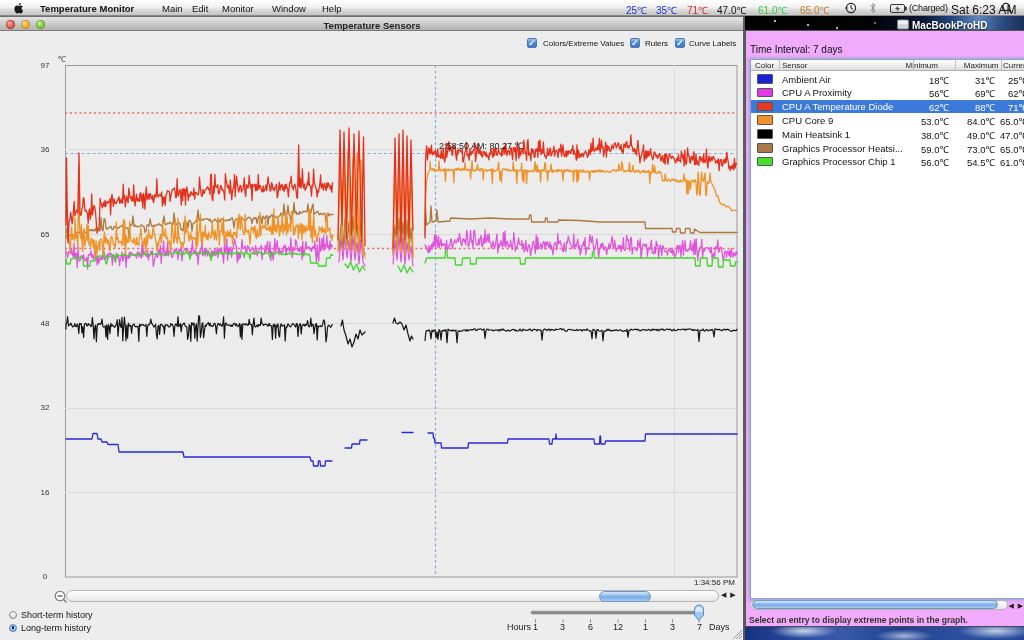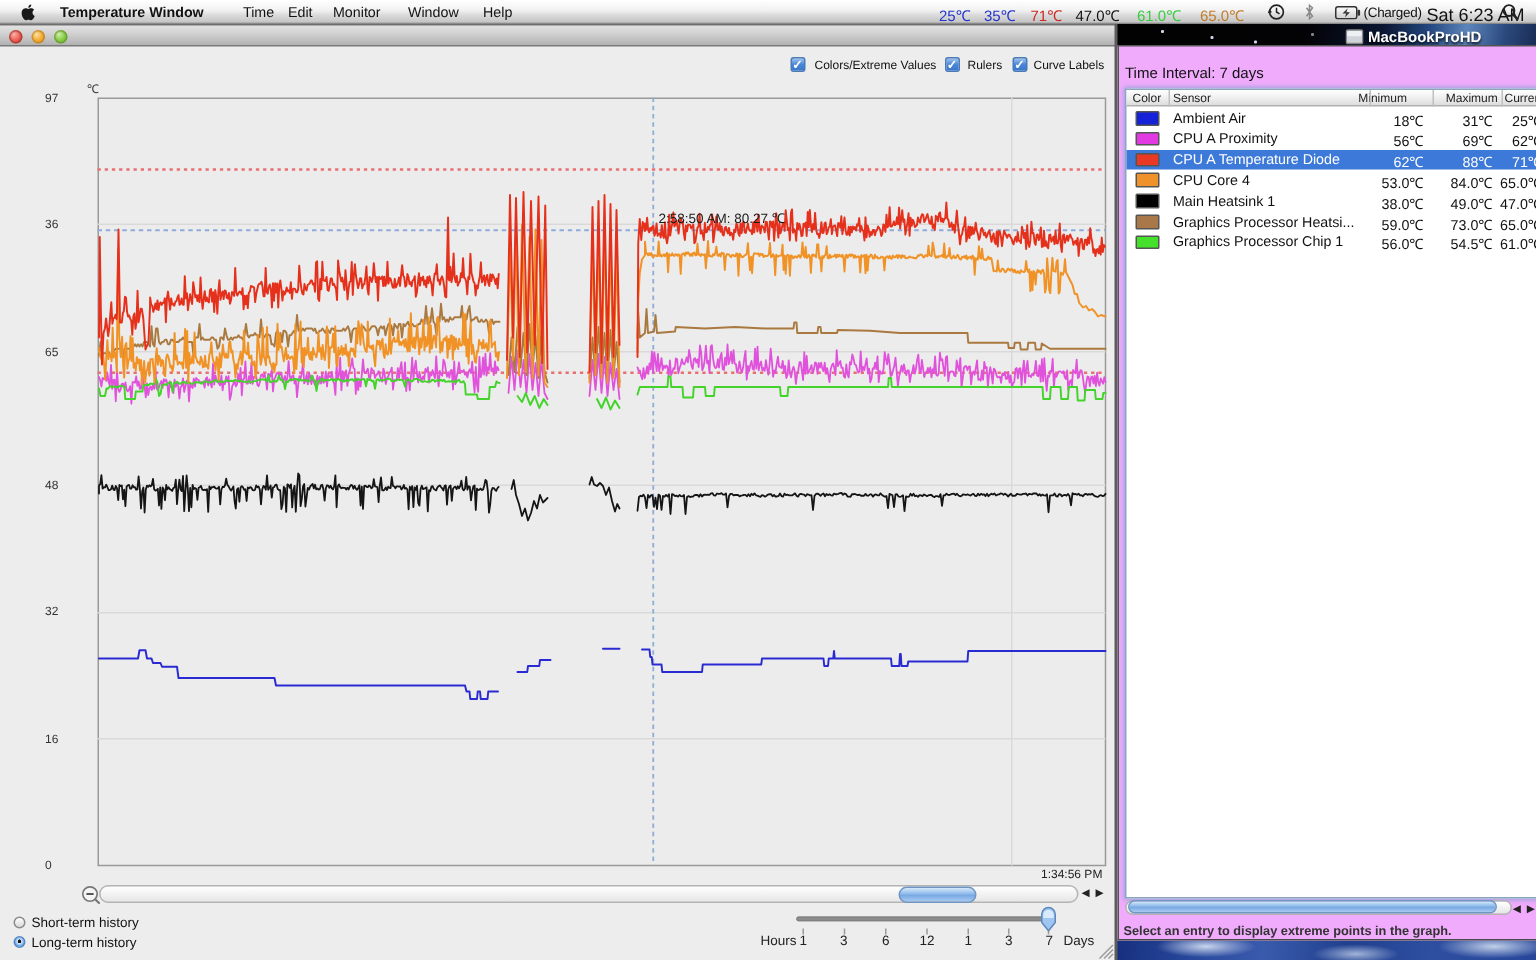--- a/index.html
+++ b/index.html
@@ -31,21 +31,21 @@
 #title-text { position:absolute; top:3px; left:0; width:744px; text-align:center;
   font-size:9.5px; font-weight:bold; color:#222; }
 #chartwin { left:0; top:32px; width:744px; height:608px; background:#ededed; }
 #chartwin-border { left:743px; top:16px; width:2px; height:624px; background:#5c5c5c; z-index:6; }
 
 .cklabel { position:absolute; font-size:8px; color:#111; top:39px; }
 .ckbox { position:absolute; top:38px; width:9.5px; height:9.5px; border-radius:2px;
   background:linear-gradient(#9ec3ec,#4a86d8 50%,#3a76cc); border:1px solid #4a7ab8;
   color:#fff; font-size:8.5px; font-weight:bold; line-height:9px; text-align:center; }
 
-.ylab { position:absolute; width:30px; text-align:left; font-size:8px; color:#333; }
+.ylab { position:absolute; width:30px; text-align:center; font-size:8px; color:#333; }
 
 #timelab { position:absolute; left:694px; top:578px; font-size:8px; color:#222; }
 
 
 .sb-track { position:absolute; background:linear-gradient(#ffffff,#f0f0f0 60%,#e6e6e6);
   border:1px solid #b4b4b4; border-radius:6px; }
 .sb-thumb { position:absolute; border-radius:5.5px;
   background:linear-gradient(#d5e8fa,#8db9ea 45%,#79a9e4 55%,#a9cbf0);
   border:1px solid #7096c4; }
 .sb-arrows { position:absolute; font-size:7px; color:#222; letter-spacing:1px; }
@@ -82,22 +82,22 @@
 .star { position:absolute; width:1.5px; height:1.5px; background:#cfd8ea; border-radius:50%; }
 </style>
 </head>
 <body>
 
 <div id="menubar" class="abs">
   <svg class="mi" style="left:14px;top:2.5px" width="11" height="12" viewBox="0 0 11 12">
     <path fill="#1a1a1a" d="M8.4 6.5c0-1.6 1.3-2.3 1.35-2.35-.74-1.08-1.88-1.23-2.28-1.25-.97-.1-1.9.57-2.38.57-.5 0-1.26-.56-2.07-.54-1.06.02-2.05.62-2.6 1.57-1.1 1.92-.28 4.77.8 6.33.53.76 1.16 1.62 1.98 1.59.8-.03 1.1-.51 2.06-.51.96 0 1.23.51 2.07.5.86-.02 1.4-.78 1.92-1.55.6-.88.86-1.74.87-1.78-.02-.01-1.67-.64-1.72-2.58z" transform="scale(0.85) translate(0.6,0)"></path>
     <path fill="#1a1a1a" d="M6.9 1.7C7.3 1.2 7.58.5 7.5-.2c-.6.02-1.32.4-1.74.9-.38.44-.71 1.15-.62 1.83.66.05 1.35-.34 1.76-.83z" transform="scale(0.85) translate(0.6,0)"></path>
   </svg>
-  <span class="mi" style="left:40px;font-weight:bold">Temperature Window</span>
-  <span class="mi" style="left:162px">Time</span>
+  <span class="mi" style="left:40px;font-weight:bold">Temperature Monitor</span>
+  <span class="mi" style="left:162px">Main</span>
   <span class="mi" style="left:192px">Edit</span>
   <span class="mi" style="left:222px">Monitor</span>
   <span class="mi" style="left:272px">Window</span>
   <span class="mi" style="left:322px">Help</span>
   <span class="mi" style="left:626px;color:#2433cc;font-size:10px">25℃</span>
   <span class="mi" style="left:656px;color:#2433cc;font-size:10px">35℃</span>
   <span class="mi" style="left:687px;color:#cc2a22;font-size:10px">71℃</span>
   <span class="mi" style="left:717px;color:#111;font-size:10px">47.0℃</span>
   <span class="mi" style="left:758px;color:#35cc40;font-size:10px">61.0℃</span>
   <span class="mi" style="left:800px;color:#c07b2a;font-size:10px">65.0℃</span>
@@ -132,20 +132,21 @@
     <rect x="1.2" y="1.6" width="9.6" height="3.6" rx="0.8" fill="#eef1f4"></rect>
   </svg>
   <span style="position:absolute;left:168px;top:4px;font-size:10px;font-weight:bold;color:#fff;text-shadow:0 1px 2px #000">MacBookProHD</span>
 </div>
 <div id="desktop-bottom" class="abs"></div>
 
 <div id="titlebar" class="abs">
   <div class="tl" style="left:6px;background:radial-gradient(circle at 35% 30%,#ffb3ac,#ee6a5e 45%,#d33a2c);box-shadow:inset 0 0 1px 1px rgba(130,30,20,.55)"></div>
   <div class="tl" style="left:21px;background:radial-gradient(circle at 35% 30%,#ffe2a8,#f5b23c 45%,#df9120);box-shadow:inset 0 0 1px 1px rgba(160,105,15,.55)"></div>
   <div class="tl" style="left:36px;background:radial-gradient(circle at 35% 30%,#d2f0aa,#8ed04e 45%,#6cb329);box-shadow:inset 0 0 1px 1px rgba(80,120,25,.55)"></div>
+  <div id="title-text">Temperature Sensors</div>
 </div>
 <div id="chartwin" class="abs"></div>
 <div id="chartwin-border" class="abs"></div>
 
 <div class="ckbox" style="left:527px">✓</div>
 <span class="cklabel" style="left:543px">Colors/Extreme Values</span>
 <div class="ckbox" style="left:630px">✓</div>
 <span class="cklabel" style="left:645px">Rulers</span>
 <div class="ckbox" style="left:675px">✓</div>
 <span class="cklabel" style="left:689px">Curve Labels</span>
@@ -294,21 +295,21 @@
       </div>
 <div class="trow sel" style="top:40.1px">
         <div class="swatch" style="background:#e93823"></div>
         <span class="tname">CPU A Temperature Diode</span>
         <span class="tv" style="left:122px;width:76.5px">62℃</span>
         <span class="tv" style="left:168px;width:76.5px">88℃</span>
         <span class="tv" style="left:203.5px;width:74px">71℃</span>
       </div>
 <div class="trow" style="top:53.9px">
         <div class="swatch" style="background:#f0922c"></div>
-        <span class="tname">CPU Core 4</span>
+        <span class="tname">CPU Core 9</span>
         <span class="tv" style="left:122px;width:76.5px">53.0℃</span>
         <span class="tv" style="left:168px;width:76.5px">84.0℃</span>
         <span class="tv" style="left:203.5px;width:74px">65.0℃</span>
       </div>
 <div class="trow" style="top:67.7px">
         <div class="swatch" style="background:#000000"></div>
         <span class="tname">Main Heatsink 1</span>
         <span class="tv" style="left:122px;width:76.5px">38.0℃</span>
         <span class="tv" style="left:168px;width:76.5px">49.0℃</span>
         <span class="tv" style="left:203.5px;width:74px">47.0℃</span>

